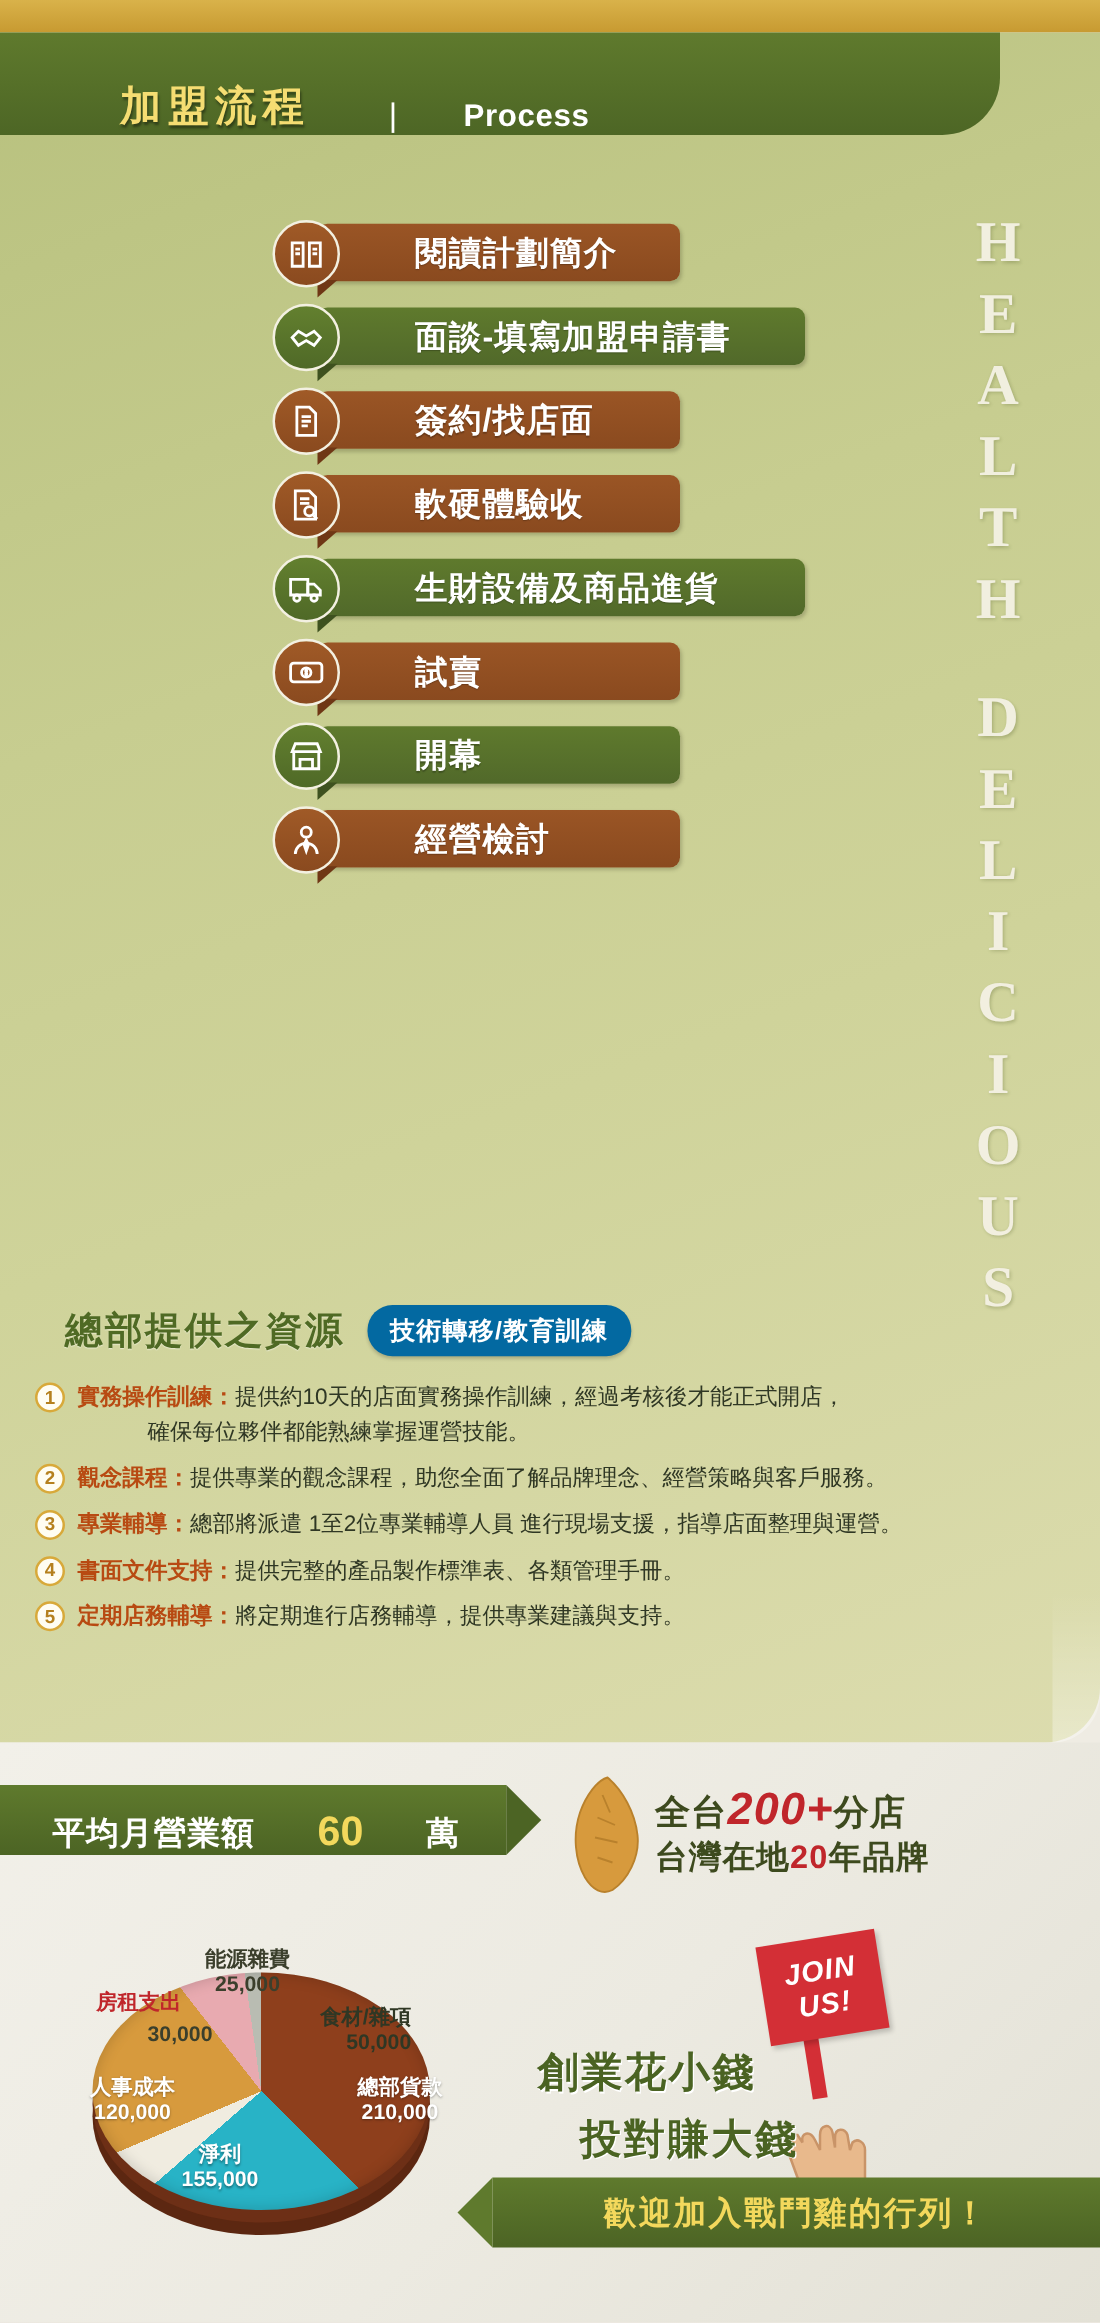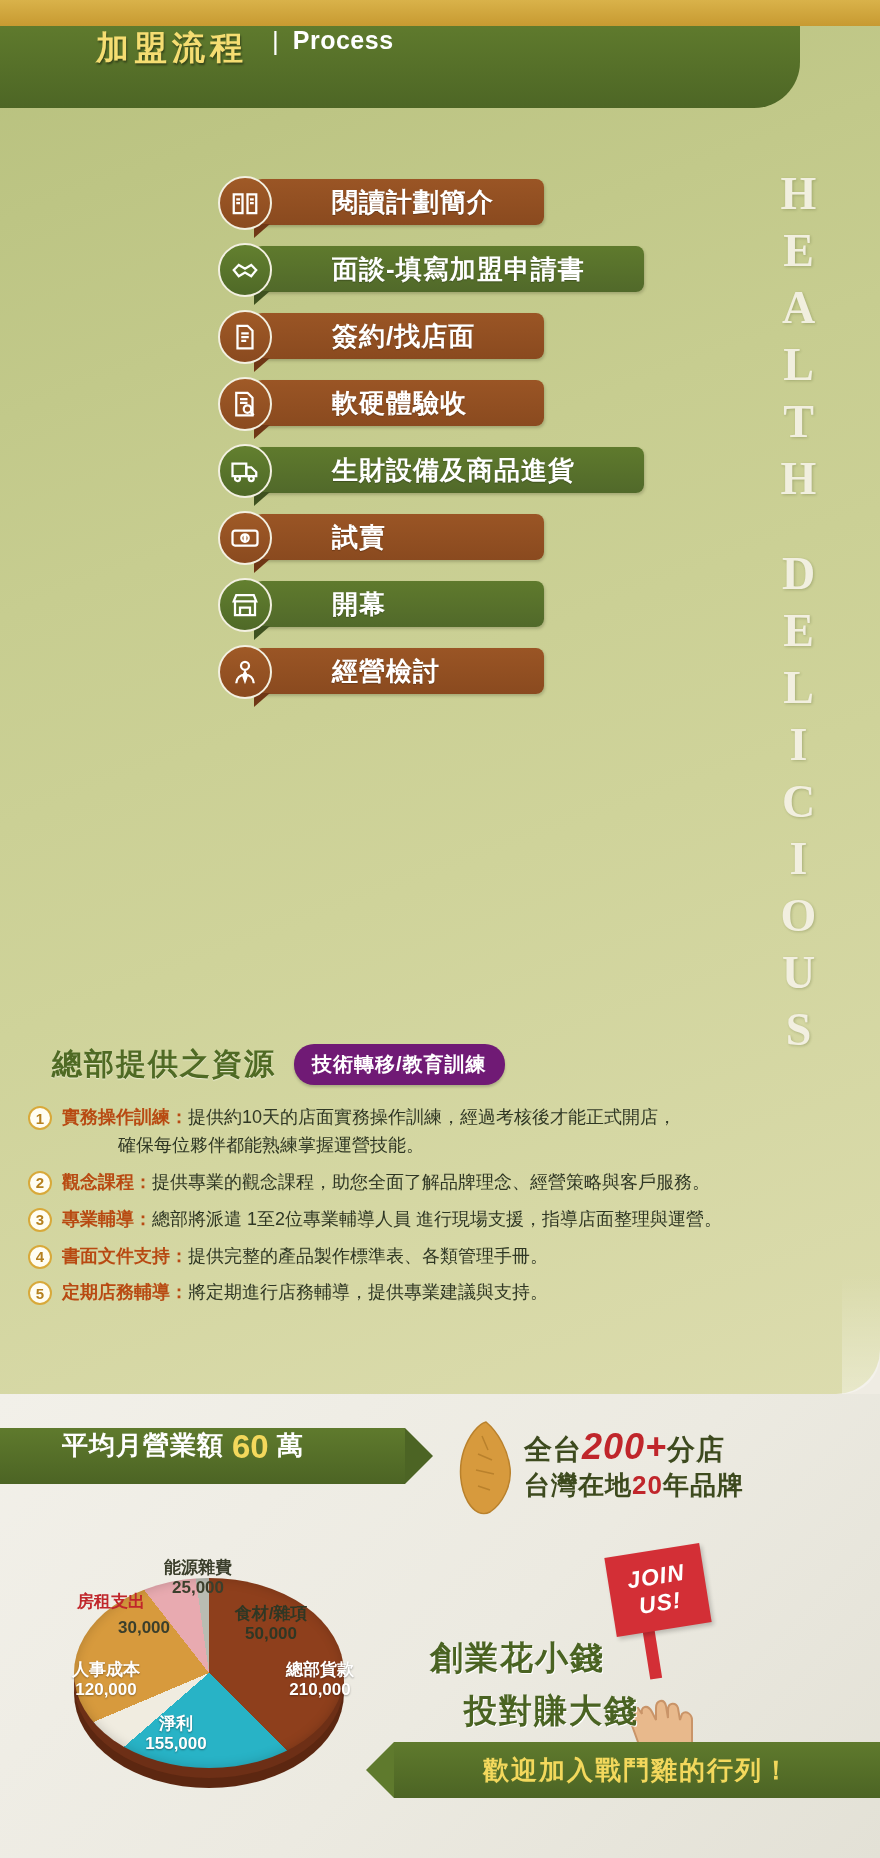--- a/index.html
+++ b/index.html
@@ -32,21 +32,21 @@
     content:""; position:absolute; right:0; bottom:0; width:38px; height:120px;
     background: linear-gradient(180deg, rgba(255,255,255,0) 0%, rgba(255,255,255,.35) 100%);
     border-bottom-right-radius:44px;
   }
 
   
   .header-banner {
     position: absolute; top: 26px; left: 0; width: 800px; height: 82px;
     background: linear-gradient(180deg,#5f7a2d 0%, #4d6625 100%);
     border-bottom-right-radius: 46px;
-    display: flex; align-items: flex-start;
+    display: flex; align-items: flex-end; gap: 39px;
   }
   .header-cn {
     margin-left: 96px;
     color: #f5dd72;
     font-size: 33px; font-weight: bold; letter-spacing: 5px;
     text-shadow: 1px 2px 2px rgba(0,0,0,.4);
   }
   .header-divider {
     margin: 0 14px 0 24px; color: #fff; font-size: 26px; font-weight: 300;
   }
@@ -118,21 +118,21 @@
   .res-head {
     position: absolute; top: 1044px; left: 52px;
     display: flex; align-items: center;
   }
   .res-title {
     color: #4f6a24; font-size: 30px; font-weight: bold; letter-spacing: 2px;
     text-shadow: 0 1px 1px rgba(255,255,255,.5);
   }
   .res-pill {
     margin-left: 18px;
-    background: #701a75;
+    background: #0369a1;
     color: #fff;
     font-size: 20px; font-weight: bold;
     padding: 7px 18px;
     border-radius: 20px;
     letter-spacing: 1px;
     box-shadow: 0 2px 3px rgba(0,0,0,.2);
   }
 
   .res-list { position: absolute; top: 1104px; left: 28px; width: 824px; }
   .res-item { display: flex; margin-bottom: 9px; }
@@ -153,23 +153,24 @@
   .bottom {
     position: absolute; top: 1394px; left: 0; width: 880px; height: 464px;
     background: linear-gradient(135deg,#f2f0e9 0%, #eceae1 55%, #e3e1d6 100%);
   }
 
   
   .rev-banner {
     position: absolute; top: 1428px; left: 0;
     height: 56px; width: 405px;
     background: linear-gradient(180deg,#5f7a2d 0%,#4c6424 100%);
-    display: flex; align-items: flex-start;
-    padding-left: 62px;
+    display: flex; align-items: flex-end;
+    padding-left: 42px;
     border-top-right-radius: 0;
+    gap: 42px;
   }
   .rev-banner:after {
     content:""; position:absolute; right:-28px; top:0;
     border-top: 28px solid transparent;
     border-bottom: 28px solid transparent;
     border-left: 28px solid #4c6424;
   }
   .rev-banner .t1 { color:#fff; font-size:26px; font-weight:bold; letter-spacing:1px; }
   .rev-banner .num { color:#f3d85c; font-size:33px; font-weight:bold; margin:0 8px; }
   .rev-banner .t2 { color:#fff; font-size:26px; font-weight:bold; }
@@ -435,21 +436,21 @@
     <div class="pl-val">25,000</div>
   </div>
 
   <div class="abs-label" style="left:56px; top:1592px; width:110px; color:#c0262b;">
     <div class="pl-name">房租支出</div>
   </div>
   <div class="abs-label" style="left:94px; top:1618px; width:100px; color:#3b3f2c;">
     <div class="pl-val">30,000</div>
   </div>
 
-  <div class="abs-label" style="left:213px; top:1604px; width:116px; color:#2f3724;">
+  <div class="abs-label" style="left:213px; top:1604px; width:116px; color:#2f3724;text-align:right;">
     <div class="pl-name">食材/雜項</div>
     <div class="pl-val">50,000</div>
   </div>
 
   <div class="abs-label" style="left:258px; top:1660px; width:124px; color:#ffffff; text-shadow:0 1px 2px rgba(0,0,0,.35);">
     <div class="pl-name">總部貨款</div>
     <div class="pl-val">210,000</div>
   </div>
 
   <div class="abs-label" style="left:48px; top:1660px; width:116px; color:#ffffff; text-shadow:0 1px 2px rgba(0,0,0,.35);text-align:center;">

